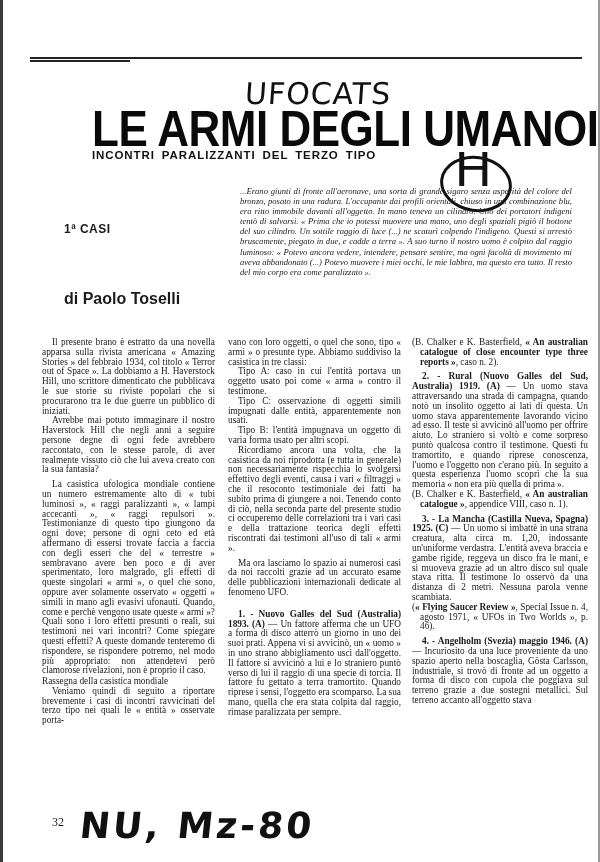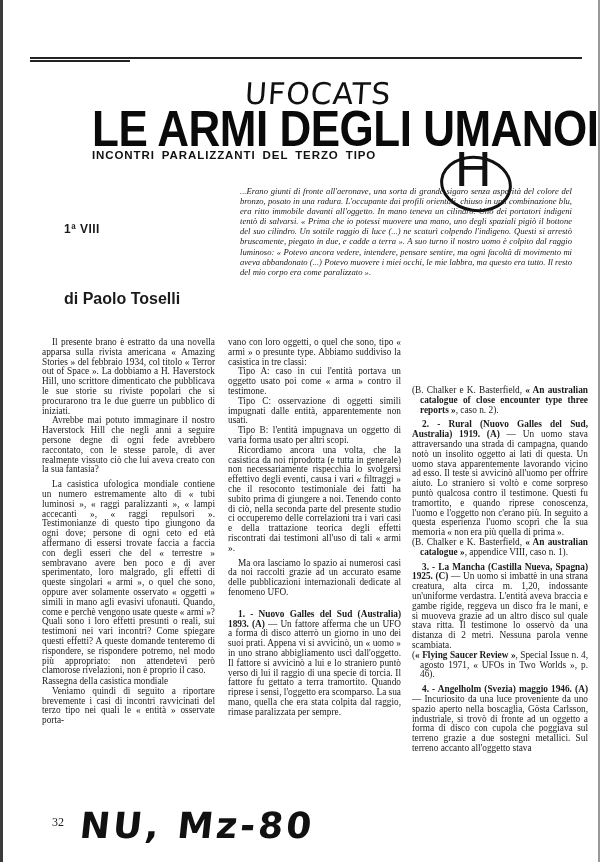--- a/index.html
+++ b/index.html
@@ -51,21 +51,21 @@
   .col {
     position: absolute; top: 338px; width: 173px;
     font-size: 9.3px; line-height: 9.8px; text-align: justify; color: #1a1a1a; hyphens: manual;
   }
   .col p { margin: 0; text-indent: 10px; }
   .col p.noind { text-indent: 0; }
   .col p.gap { margin-top: 5px; }
   .col p.gap2 { margin-top: 12px; }
   .col-1 { left: 42px; }
   .col-2 { left: 228px; }
-  .col-3 { left: 412px; width: 176px; margin-top: 48px; }
+  .col-3 { left: 412px; width: 176px; }
   .col b { font-weight: bold; }
   .cite { padding-left: 8px; text-indent: -8px !important; }
   .section-head { font-weight: normal; text-indent: 0 !important; margin-top: 1px !important; }
   .page-num { position: absolute; left: 52px; top: 815px; font-size: 12px; font-family: "Liberation Serif", serif; }
 </style>
 </head>
 <body>
 
 <div class="edge-left"></div>
 <div class="edge-right"></div>
@@ -76,21 +76,21 @@
 
 <h1 class="title" style="margin:0;">LE ARMI DEGLI UMANOIDI</h1>
 
 <div class="subtitle">
   <div>INCONTRI PARALIZZANTI DEL TERZO TIPO</div>
 </div>
 
 <div class="h-circle"></div>
 <div class="hand h-letter">H</div>
 
-<div class="part">1ª VIII</div>
+<div class="part">1ª CASI</div>
 <div class="author">di Paolo Toselli</div>
 
 <div class="intro-quote">...Erano giunti di fronte all'aeronave, una sorta di grande sigaro senza asperità del colore del bronzo, posato in una radura. L'occupante dai profili orientali, chiuso in una combinazione blu, era ritto immobile davanti all'oggetto. In mano teneva un cilindro. Uno dei portatori indigeni tentò di salvarsi. « Prima che io potessi muovere una mano, uno degli spaziali pigiò il bottone del suo cilindro. Un sottile raggio di luce (...) ne scaturì colpendo l'indigeno. Questi si arrestò bruscamente, piegato in due, e cadde a terra ». A suo turno il nostro uomo è colpito dal raggio luminoso: « Potevo ancora vedere, intendere, pensare sentire, ma ogni facoltà di movimento mi aveva abbandonato (...) Potevo muovere i miei occhi, le mie labbra, ma questo era tutto. Il resto del mio corpo era come paralizzato ».</div>
 
 <div class="col col-1">
   <p>Il presente brano è estratto da una novella apparsa sulla rivista americana « Amazing Stories » del febbraio 1934, col titolo « Terror out of Space ». La dobbiamo a H. Haverstock Hill, uno scrittore dimenticato che pubblicava le sue storie su riviste popolari che si procurarono tra le due guerre un pubblico di iniziati.</p>
   <p>Avrebbe mai potuto immaginare il nostro Haverstock Hill che negli anni a seguire persone degne di ogni fede avrebbero raccontato, con le stesse parole, di aver realmente vissuto ciò che lui aveva creato con la sua fantasia?</p>
   <p class="gap">La casistica ufologica mondiale contiene un numero estremamente alto di « tubi luminosi », « raggi paralizzanti », « lampi accecanti », « raggi repulsori ». Testimonianze di questo tipo giungono da ogni dove; persone di ogni ceto ed età affermano di essersi trovate faccia a faccia con degli esseri che del « terrestre » sembravano avere ben poco e di aver sperimentato, loro malgrado, gli effetti di queste singolari « armi », o quel che sono, oppure aver solamente osservato « oggetti » simili in mano agli evasivi ufonauti. Quando, come e perchè vengono usate queste « armi »? Quali sono i loro effetti presunti o reali, sui testimoni nei vari incontri? Come spiegare questi effetti? A queste domande tenteremo di rispondere, se rispondere potremo, nel modo più appropriato: non attendetevi però clamorose rivelazioni, non è proprio il caso.</p>
   <p class="section-head">Rassegna della casistica mondiale</p>
   <p>Veniamo quindi di seguito a riportare brevemente i casi di incontri ravvicinati del terzo tipo nei quali le « entità » osservate porta-</p>

